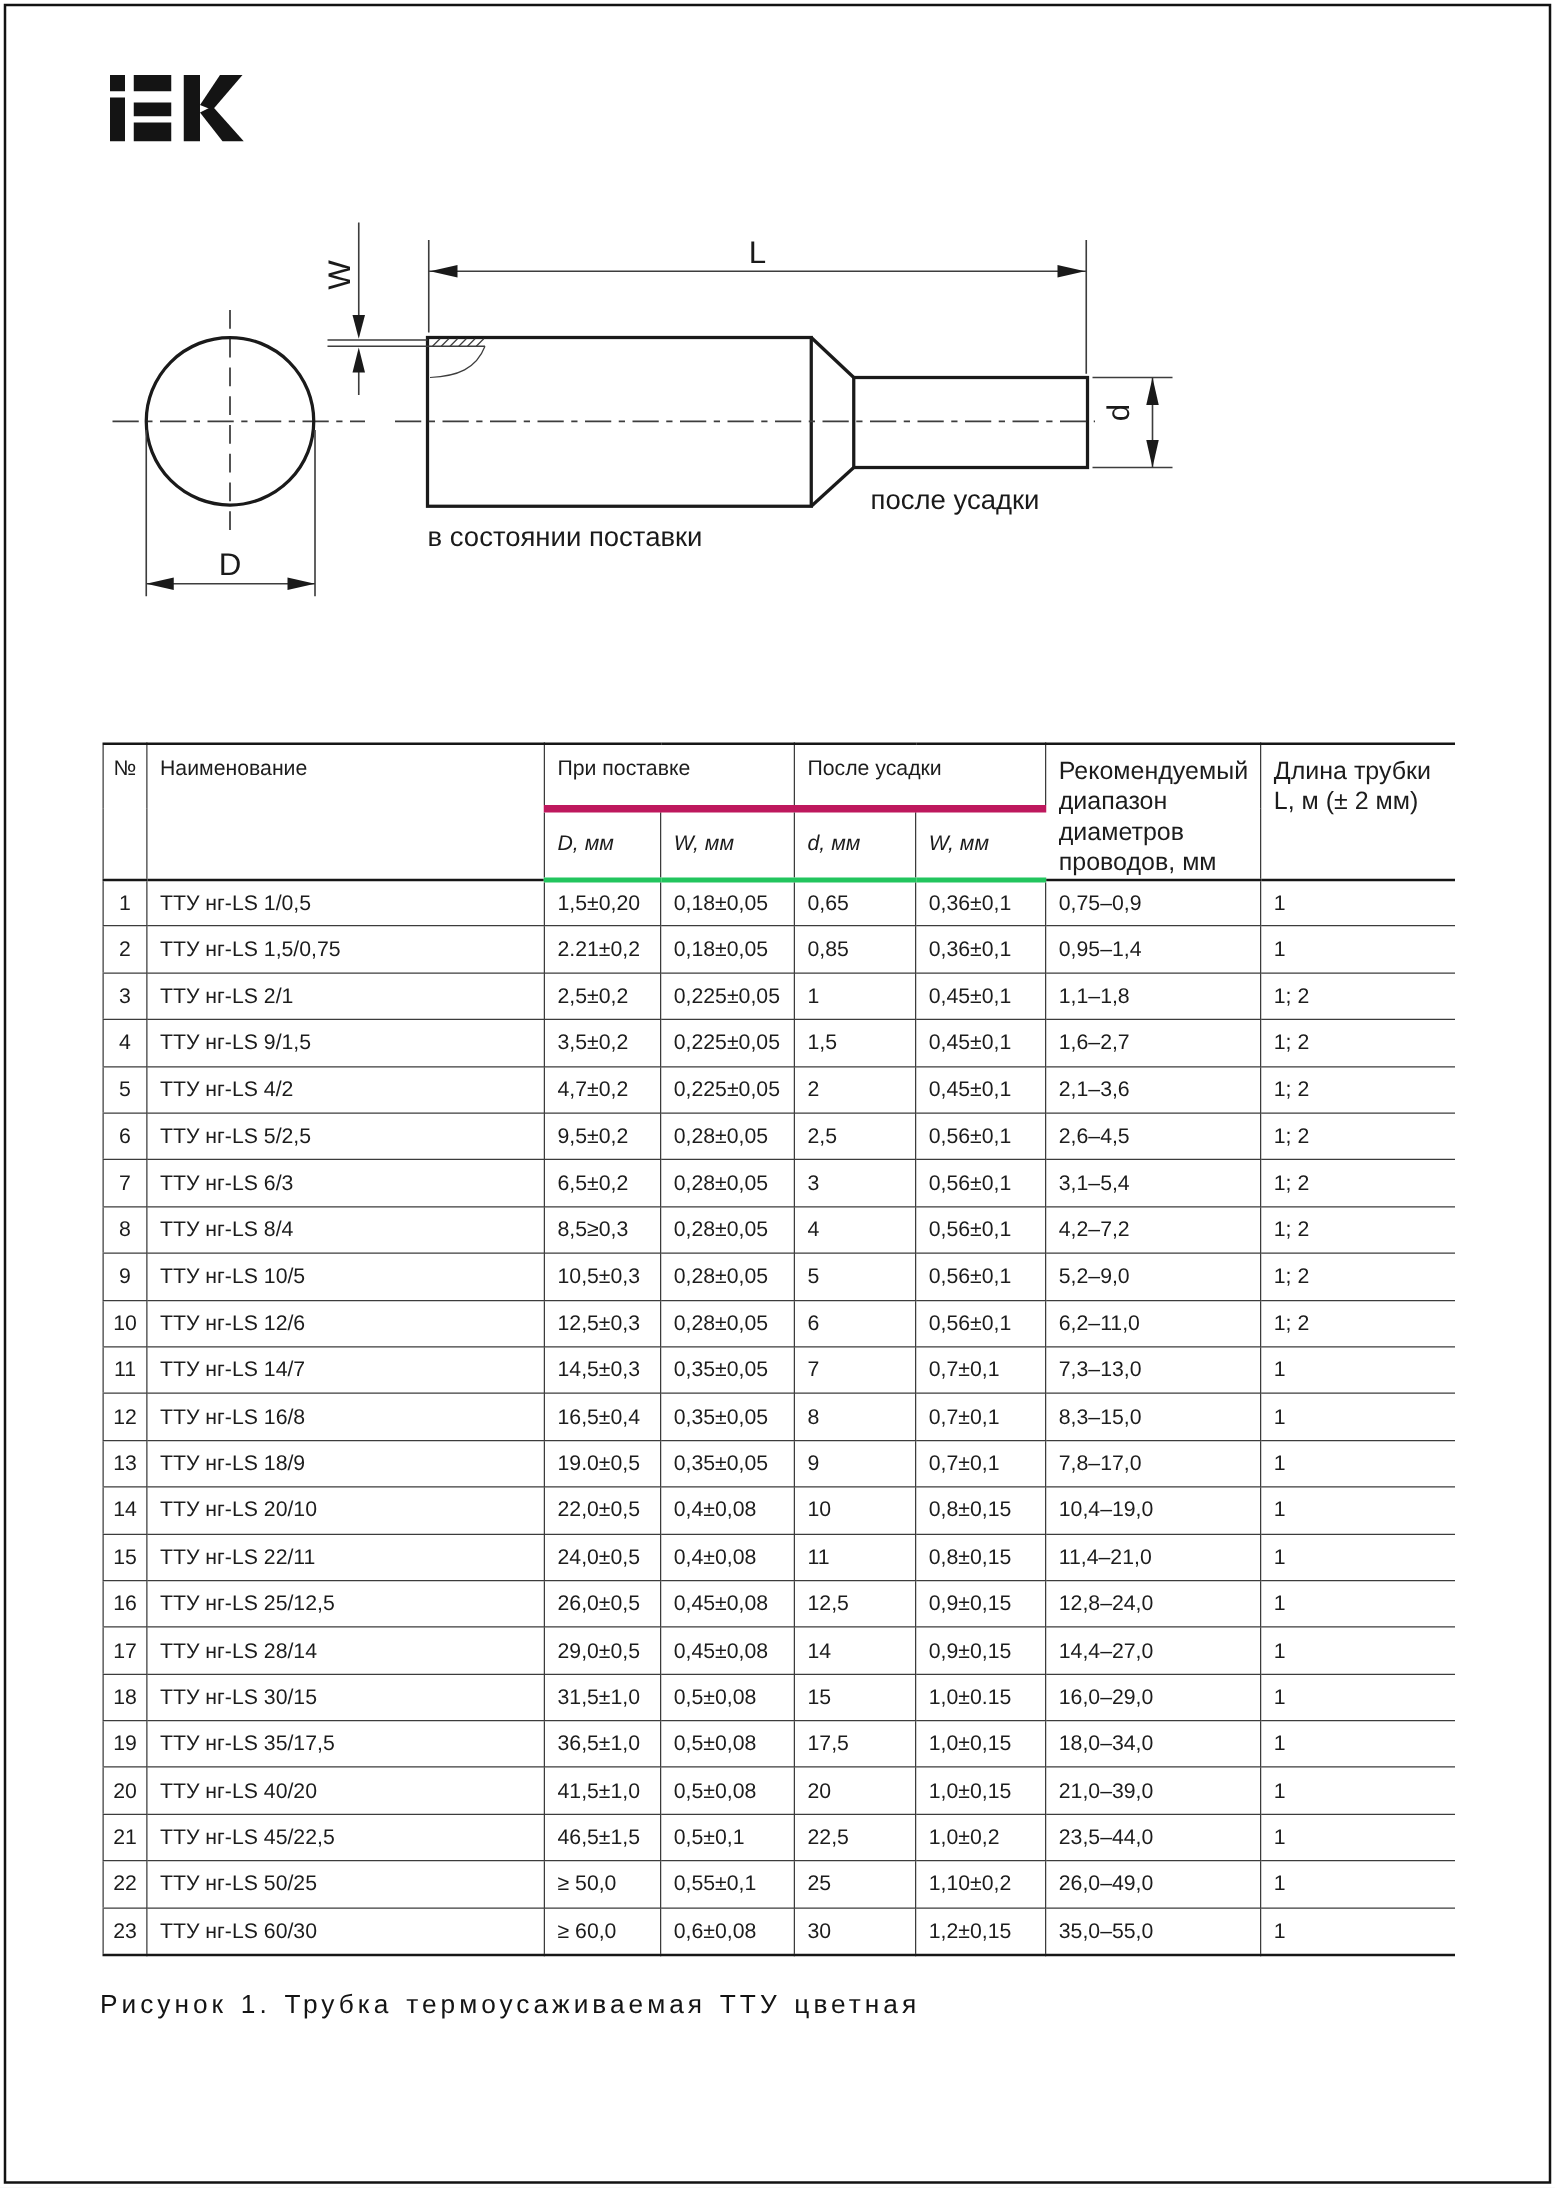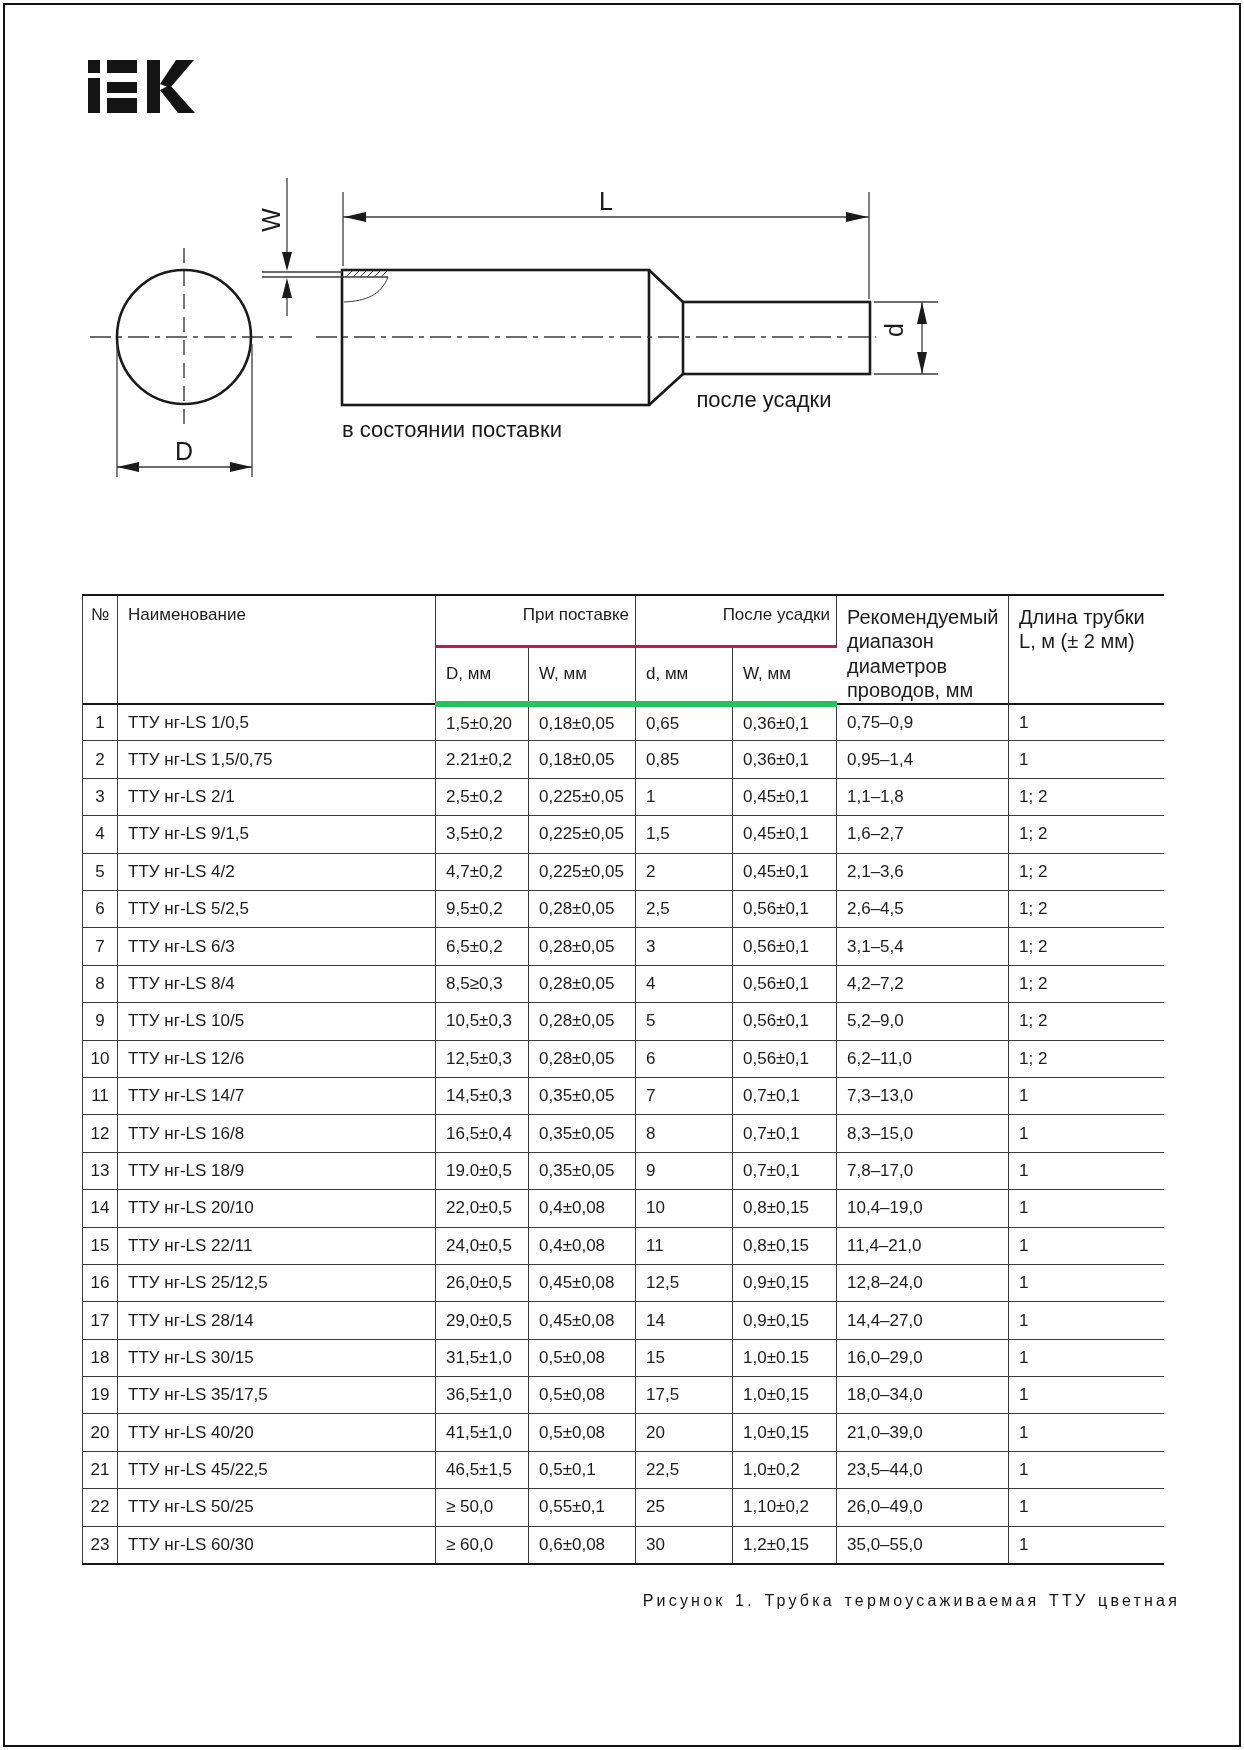--- a/index.html
+++ b/index.html
@@ -30,27 +30,27 @@
   table { border-collapse:collapse; table-layout:fixed; width:1081px;
     border-top:2.5px solid #161616; border-bottom:2.5px solid #161616;
     border-left:1px solid #3c3c3c; }
   td { border-right:1px solid #3c3c3c; border-bottom:1px solid #3c3c3c;
     font-size:17px; color:#1c1c1c; vertical-align:middle;
     padding:0 6px 0 10px; overflow:hidden; }
   td:last-child { border-right:none; }
   thead tr.h1 { height:43px; } thead tr.h2 { height:47px; }
   thead td { vertical-align:middle; line-height:1.22; }
   thead td.span2 { vertical-align:top; padding-top:9px; border-bottom:2px solid #161616; }
-  thead tr.h1 td.grp { vertical-align:top; padding-top:9px; border-bottom:3px solid #be185d;text-align:right; }
-  thead tr.h2 td { border-bottom:6px solid #22c55e; }
+  thead tr.h1 td.grp { vertical-align:top; padding-top:9px; border-bottom:6px solid #be185d; }
+  thead tr.h2 td { border-bottom:4px solid #22c55e;font-style:italic; }
   td.h-small { font-size:20px; }
   tbody tr { height:37.4px; }
   td.cnum { text-align:center; padding:0 2px; }
   .caption { position:absolute; left:80px; top:1592px; width:1100px;
-    font-size:16px; letter-spacing:3.2px; word-spacing:2px; color:#141414;text-align:right; }
+    font-size:21px; letter-spacing:3.2px; word-spacing:2px; color:#141414; }
 </style>
 </head>
 <body>
 
 <div class="frame"></div>
 
 <svg class="logo" viewBox="0 0 116 60" aria-label="IEK">
   <g fill="#141414">
     <rect x="4" y="4" width="12" height="13"></rect>
     <rect x="4" y="22" width="12" height="35"></rect>

